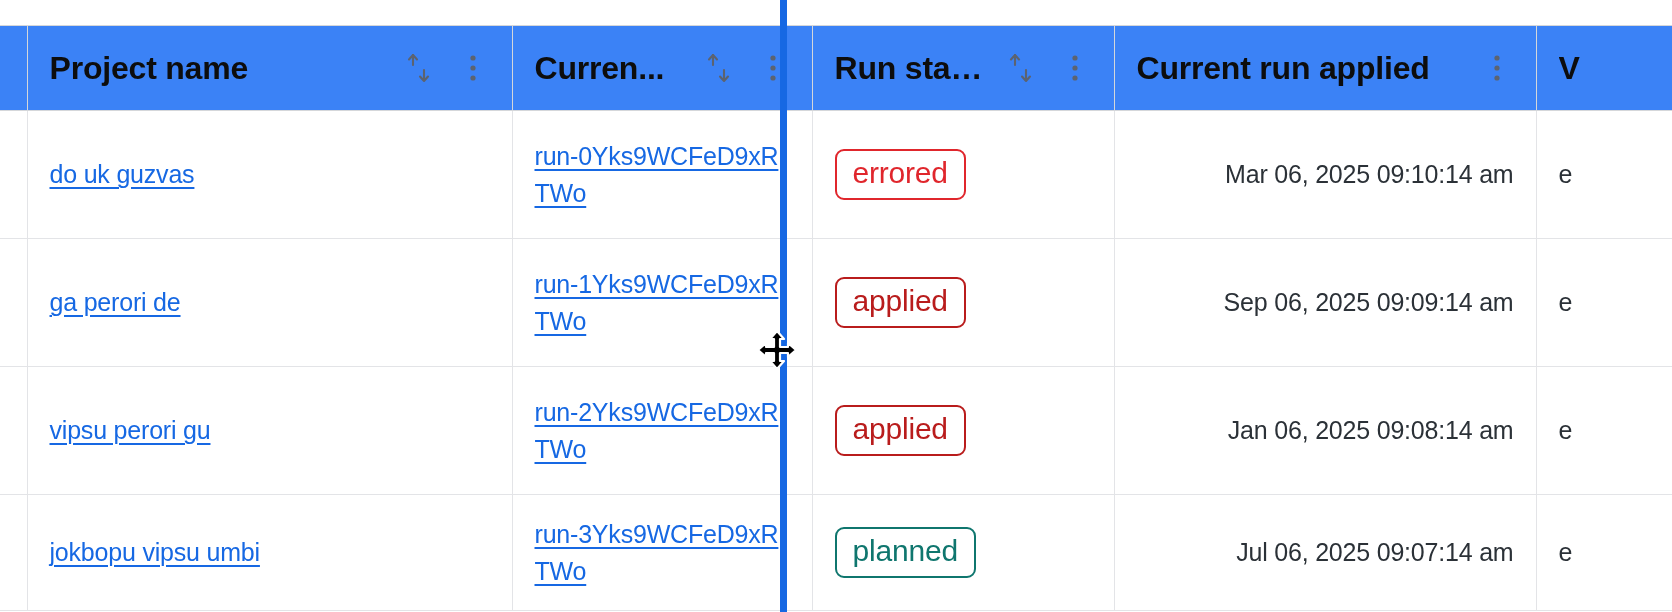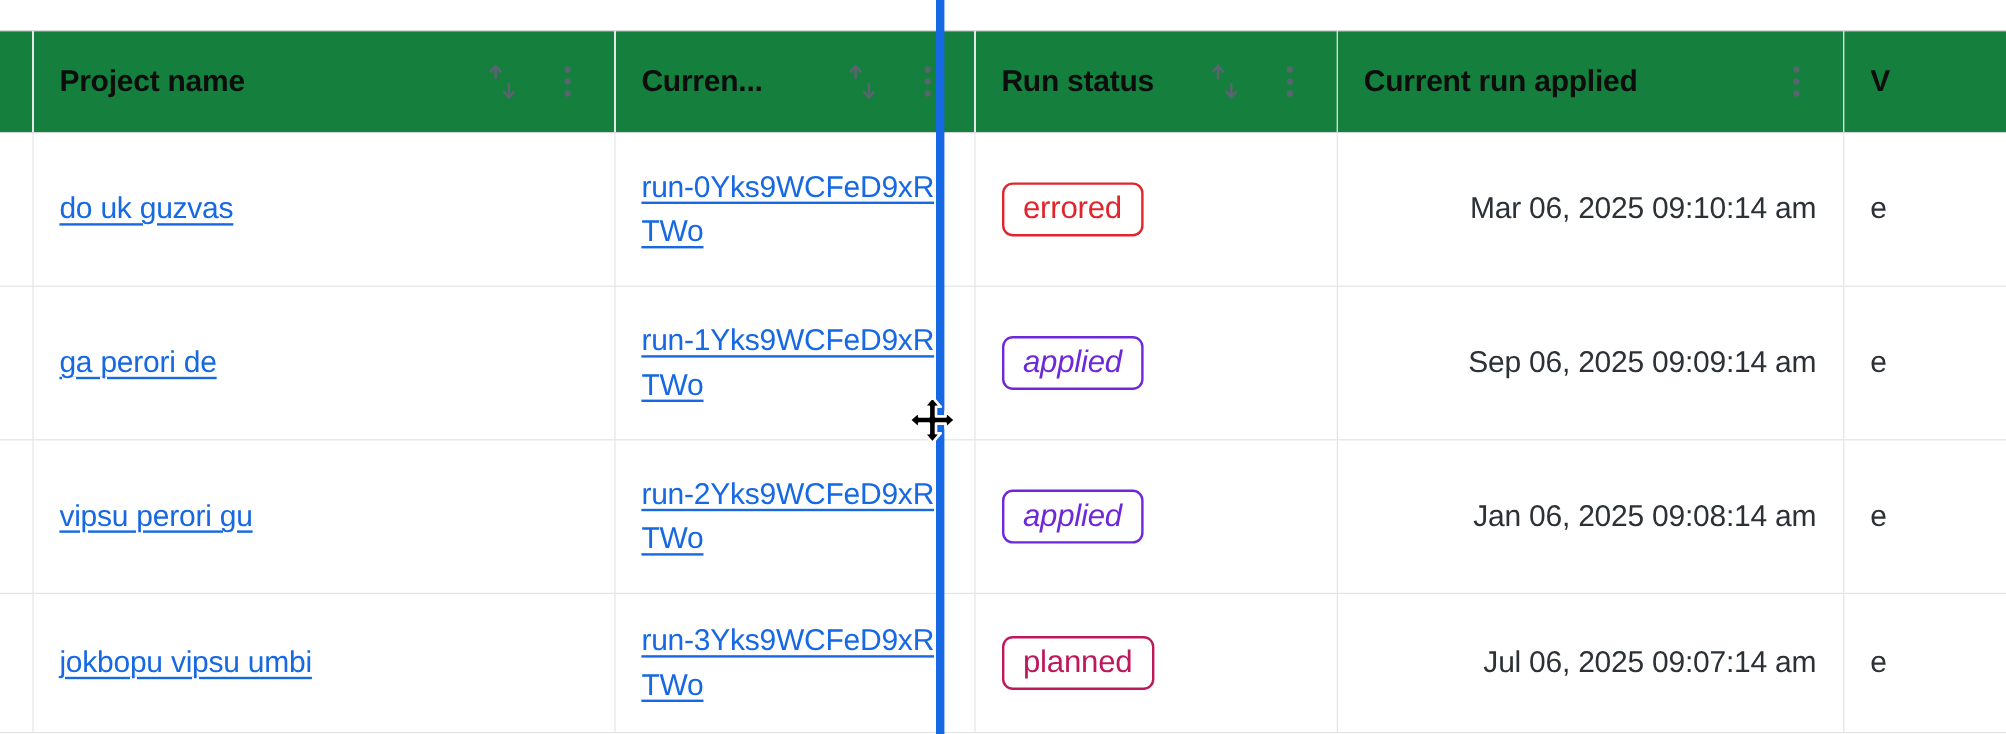--- a/index.html
+++ b/index.html
@@ -45,29 +45,29 @@
   
   col.c-select  { width: 27px;  }
   col.c-project { width: 485px; }
   col.c-run     { width: 300px; }
   col.c-status  { width: 302px; }
   col.c-applied { width: 422px; }
   col.c-last    { width: 244px; }
 
   
   thead th {
-    background: #15803d;
+    background: #3b82f6;
     border-top: 1px solid #d5d7da;
     border-bottom: 1px solid #d5d7da;
     border-right: 1px solid #d5d7da;
     height: 85px;
     padding: 0 22px;
     vertical-align: middle;
     font-weight: 700;
-    font-size: 25px;
+    font-size: 32px;
     color: #0d0d0d;
     text-align: left;
     letter-spacing: -0.2px;
     white-space: nowrap;
     overflow: hidden;
   }
   thead th.sel-head {
     padding: 0;
     border-right: 1px solid #d5d7da;
   }
@@ -129,29 +129,29 @@
     line-height: 1.45;
     display: inline;
   }
 
   
   .badge {
     display: inline-block;
     padding: 5px 16px 7px;
     border-radius: 9px;
     border: 2px solid currentColor;
-    font-size: 26px;
+    font-size: 30px;
     line-height: 1.15;
     letter-spacing: -0.2px;
     white-space: nowrap;
     text-align: right;
   }
   .badge.errored { color: #e0262c; }
-  .badge.applied { color: #6d28d9; font-style: italic; }
-  .badge.planned { color: #be185d; }
+  .badge.applied { color: #b91c1c; }
+  .badge.planned { color: #0f766e; }
 
   .ts { white-space: nowrap; text-align: right; }
 
   
   #resize-line {
     position: absolute;
     top: 0;
     width: 7px;
     background: #1668e3;
     z-index: 40;

